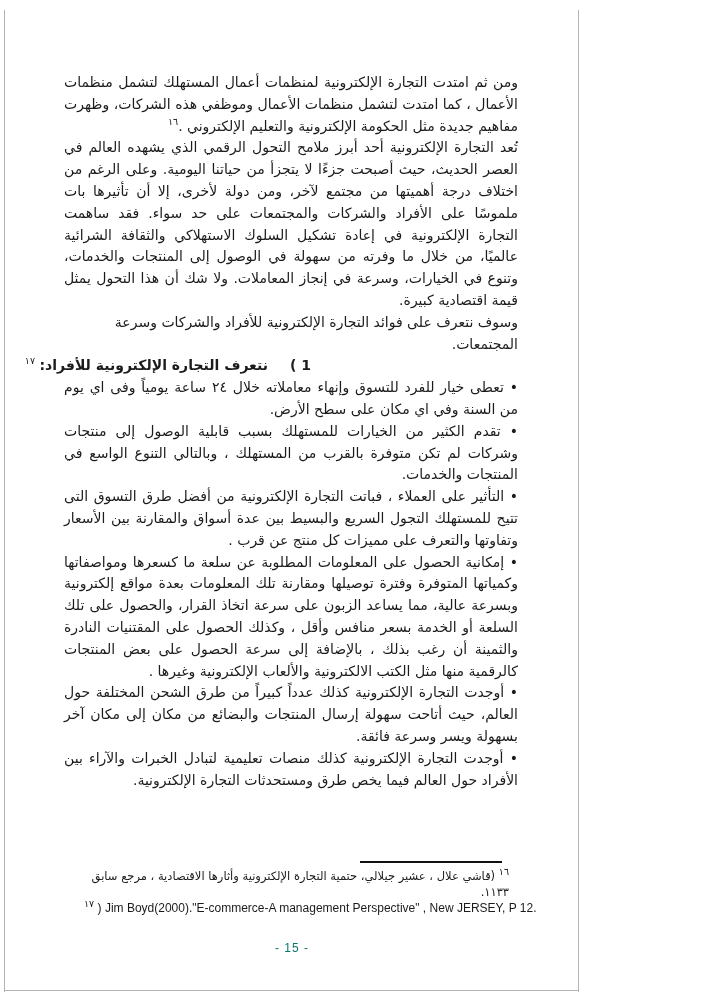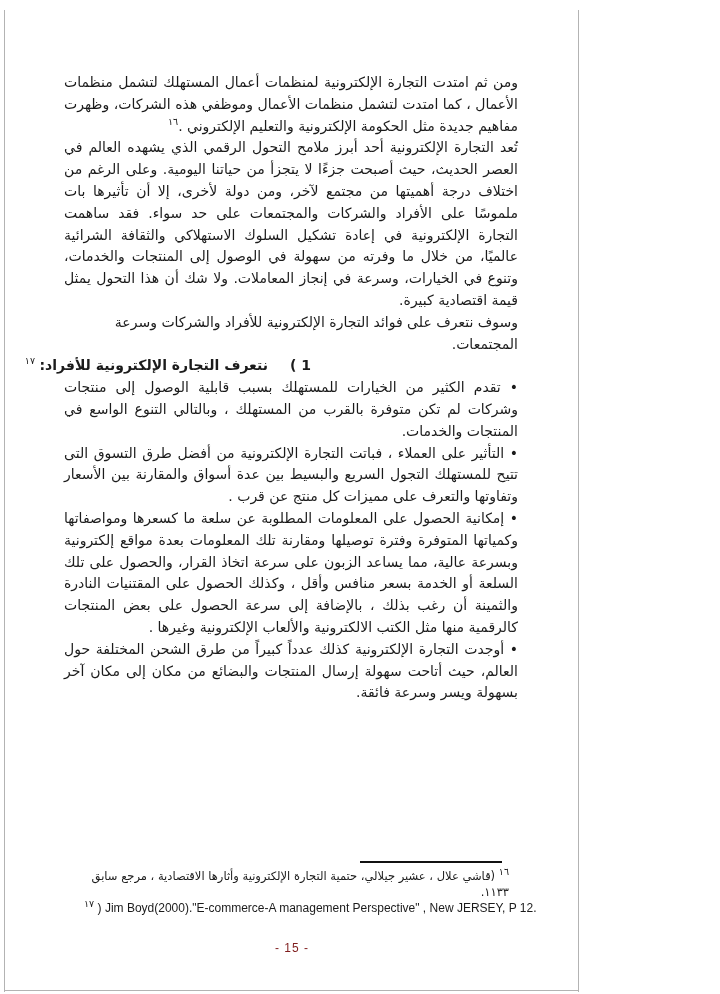--- a/index.html
+++ b/index.html
@@ -49,21 +49,21 @@
   }
   .fn-en {
     position:absolute; left:84px; top:900px;
     direction:ltr; text-align:left;
     font-family:"Liberation Sans","DejaVu Sans",sans-serif;
     font-size:12px; line-height:16px;
   }
   .page-number {
     position:absolute; left:0; right:0; top:941px;
     text-align:center;
-    color:#7f1d1d;
+    color:#0f766e;
     font-size:12px;
     font-family:"Liberation Sans","DejaVu Sans",sans-serif;
     letter-spacing:1px;
   }
 </style>
 </head>
 <body>
 
 <div class="page">
 
@@ -75,29 +75,31 @@
 
     <p class="para-intro"><span>ومن ثم امتدت التجارة الإلكترونية لمنظمات أعمال المستهلك لتشمل منظمات الأعمال ، كما امتدت لتشمل منظمات الأعمال وموظفي هذه الشركات، وظهرت مفاهيم جديدة مثل الحكومة الإلكترونية والتعليم الإلكتروني .</span><sup class="fnref">١٦</sup></p>
 
 
     <p class="para-overview">تُعد التجارة الإلكترونية أحد أبرز ملامح التحول الرقمي الذي يشهده العالم في العصر الحديث، حيث أصبحت جزءًا لا يتجزأ من حياتنا اليومية. وعلى الرغم من اختلاف درجة أهميتها من مجتمع لآخر، ومن دولة لأخرى، إلا أن تأثيرها بات ملموسًا على الأفراد والشركات والمجتمعات على حد سواء. فقد ساهمت التجارة الإلكترونية في إعادة تشكيل السلوك الاستهلاكي والثقافة الشرائية عالميًا، من خلال ما وفرته من سهولة في الوصول إلى المنتجات والخدمات، وتنوع في الخيارات، وسرعة في إنجاز المعاملات. ولا شك أن هذا التحول يمثل قيمة اقتصادية كبيرة.</p>
 
     <p class="para-lead">وسوف نتعرف على فوائد التجارة الإلكترونية للأفراد والشركات وسرعة المجتمعات.</p>
 
     <p class="num-heading"><span class="marker">( 1</span><span class="tabgap"></span><span class="title">نتعرف التجارة الإلكترونية للأفراد:</span> <sup class="fnref">١٧</sup></p>
 
+    <p class="bullet"><span>•</span> <span>تعطى خيار للفرد للتسوق وإنهاء معاملاته خلال ٢٤ ساعة يومياً وفى اي يوم من السنة وفي اي مكان على سطح الأرض.</span></p>
 
     <p class="bullet"><span>•</span> <span>تقدم الكثير من الخيارات للمستهلك بسبب قابلية الوصول إلى منتجات وشركات لم تكن متوفرة بالقرب من المستهلك ، وبالتالي التنوع الواسع في المنتجات والخدمات.</span></p>
 
     <p class="bullet"><span>•</span> <span>التأثير على العملاء ، فباتت التجارة الإلكترونية من أفضل طرق التسوق التى تتيح للمستهلك التجول السريع والبسيط بين عدة أسواق والمقارنة بين الأسعار وتفاوتها والتعرف على مميزات كل منتج عن قرب .</span></p>
 
     <p class="bullet"><span>•</span>  <span>إمكانية الحصول على المعلومات المطلوبة عن سلعة ما كسعرها ومواصفاتها وكمياتها المتوفرة وفترة توصيلها ومقارنة تلك المعلومات بعدة مواقع إلكترونية وبسرعة عالية، مما يساعد الزبون على سرعة اتخاذ القرار، والحصول على تلك السلعة أو الخدمة بسعر منافس وأقل ، وكذلك الحصول على المقتنيات النادرة والثمينة أن رغب بذلك ، بالإضافة إلى سرعة الحصول على بعض المنتجات كالرقمية منها مثل الكتب الالكترونية والألعاب الإلكترونية وغيرها .</span></p>
 
     <p class="bullet"><span>•</span> <span>أوجدت التجارة الإلكترونية كذلك عدداً كبيراً من طرق الشحن المختلفة حول العالم، حيث أتاحت سهولة إرسال المنتجات والبضائع من مكان إلى مكان آخر بسهولة ويسر وسرعة فائقة.</span></p>
 
+    <p class="bullet"><span>•</span> <span>أوجدت التجارة الإلكترونية كذلك منصات تعليمية لتبادل الخبرات والآراء بين الأفراد حول العالم فيما يخص طرق ومستحدثات التجارة الإلكترونية.</span></p>
 
   </div>
 
   <div class="fn-sep"></div>
 
   <div class="fn-ar"><sup class="fnref">١٦</sup> <span>(قاشي علال ، عشير جيلالي، حتمية التجارة الإلكترونية وأثارها الاقتصادية ، مرجع سابق ١١٣٣.</span></div>
 
   <div class="fn-en"><sup class="fnref">١٧</sup> <span>) Jim Boyd(2000)."E-commerce-A management Perspective" , New JERSEY, P 12.</span></div>
 
   <div class="page-number">- 15 -</div>

